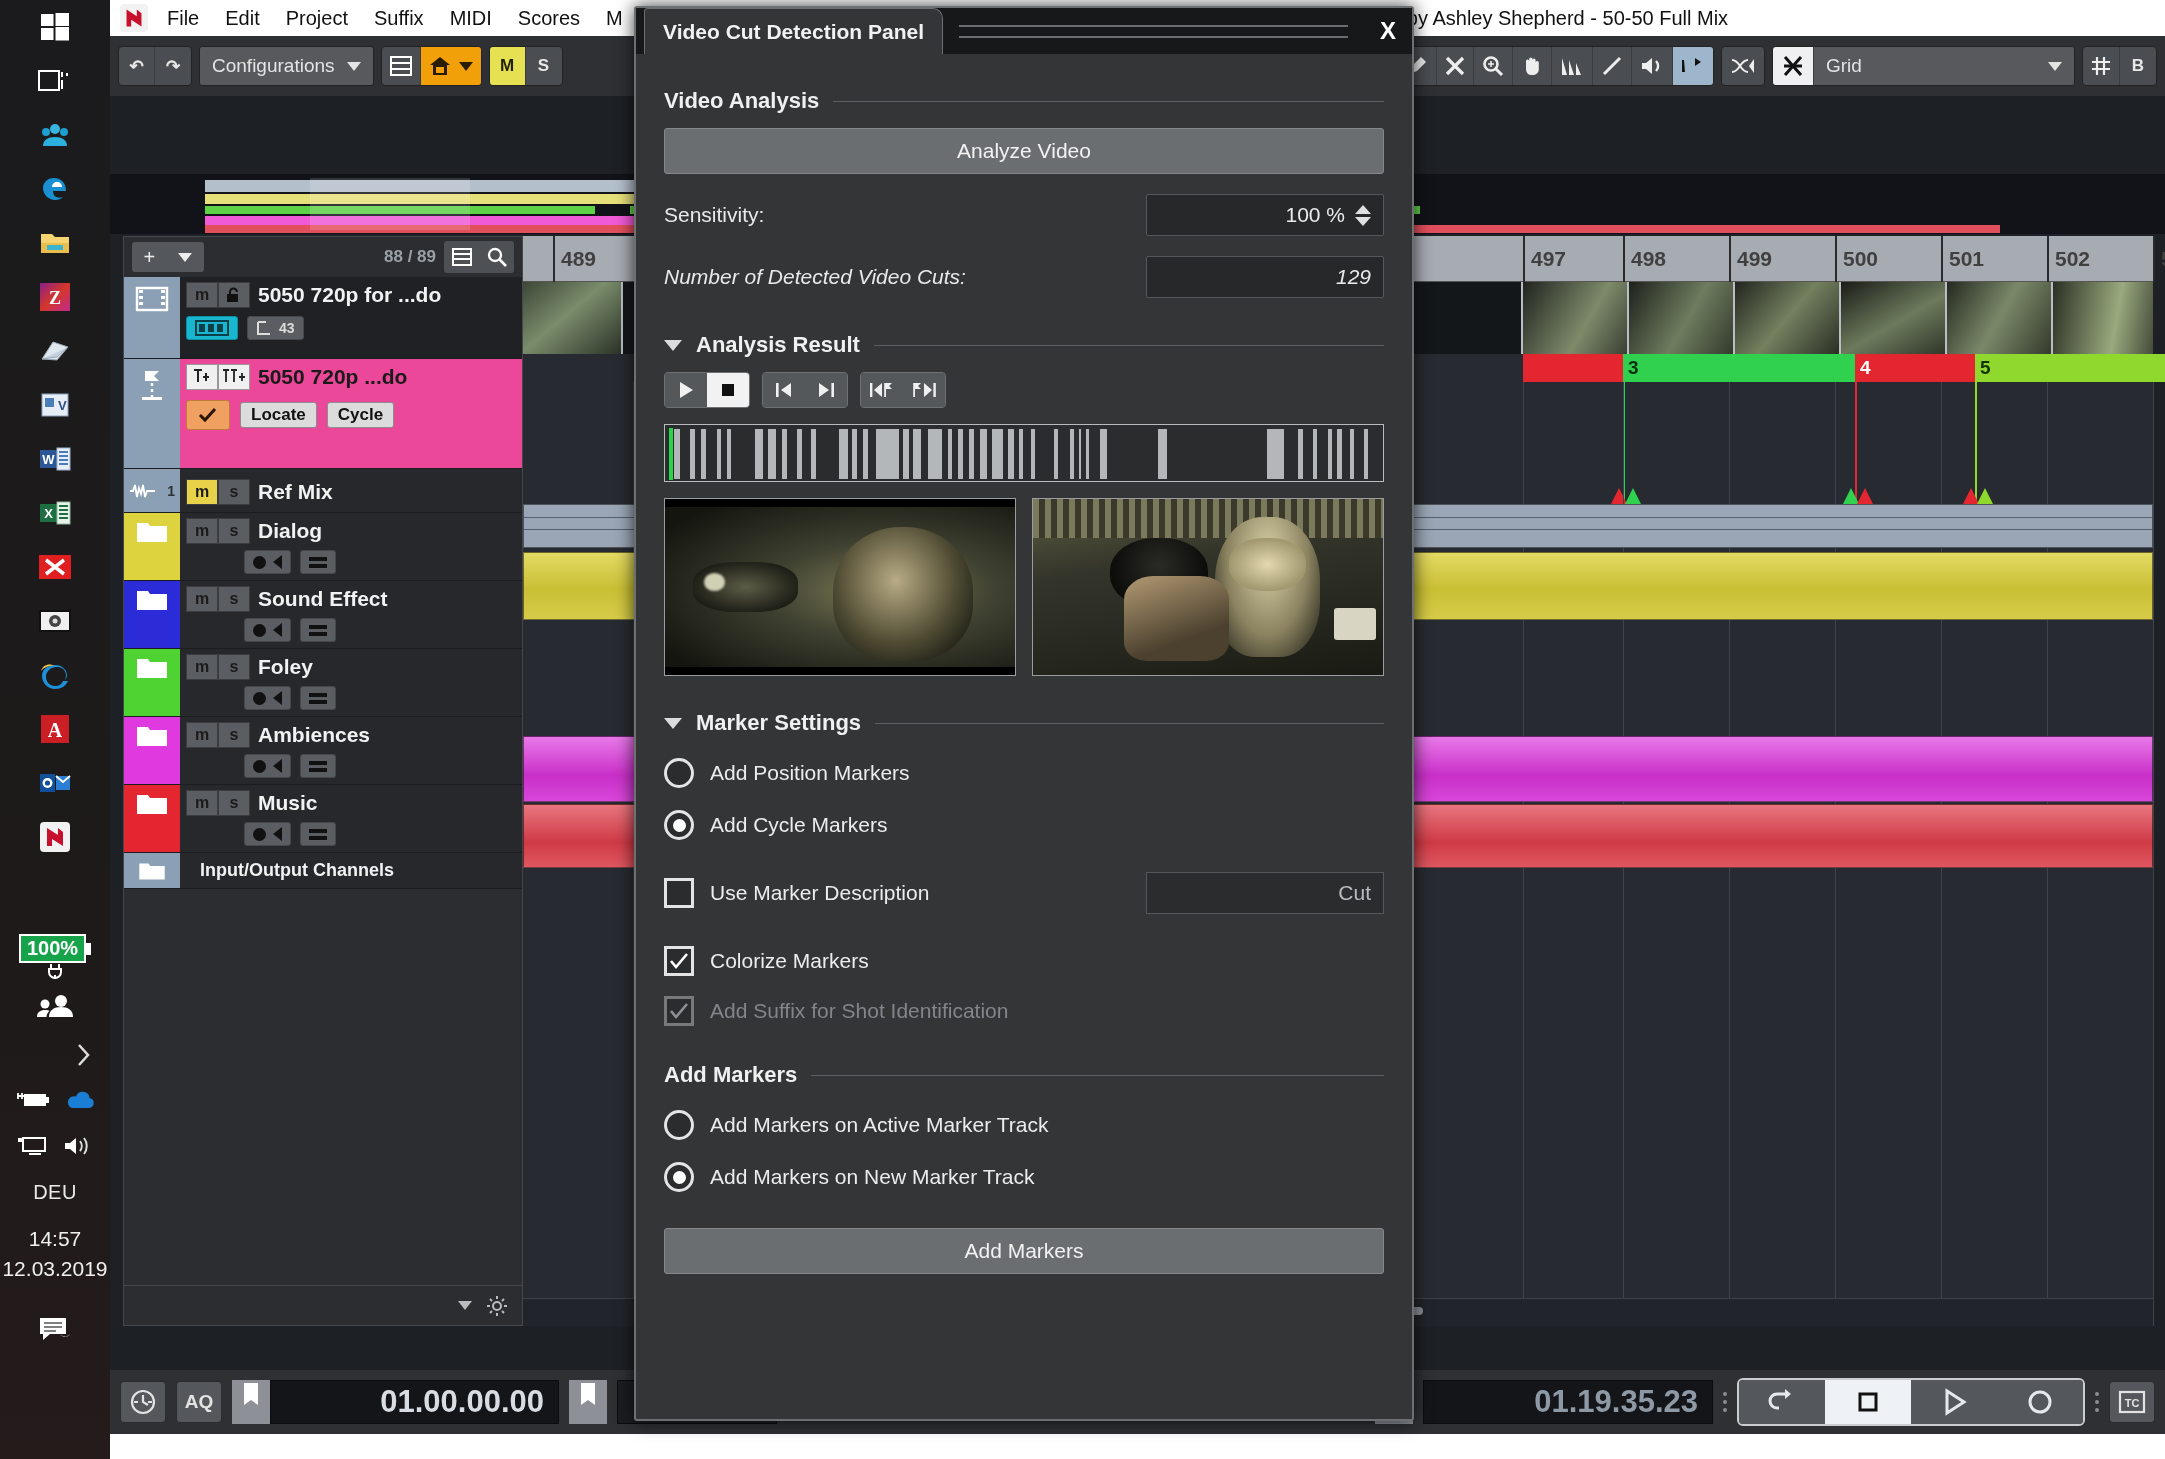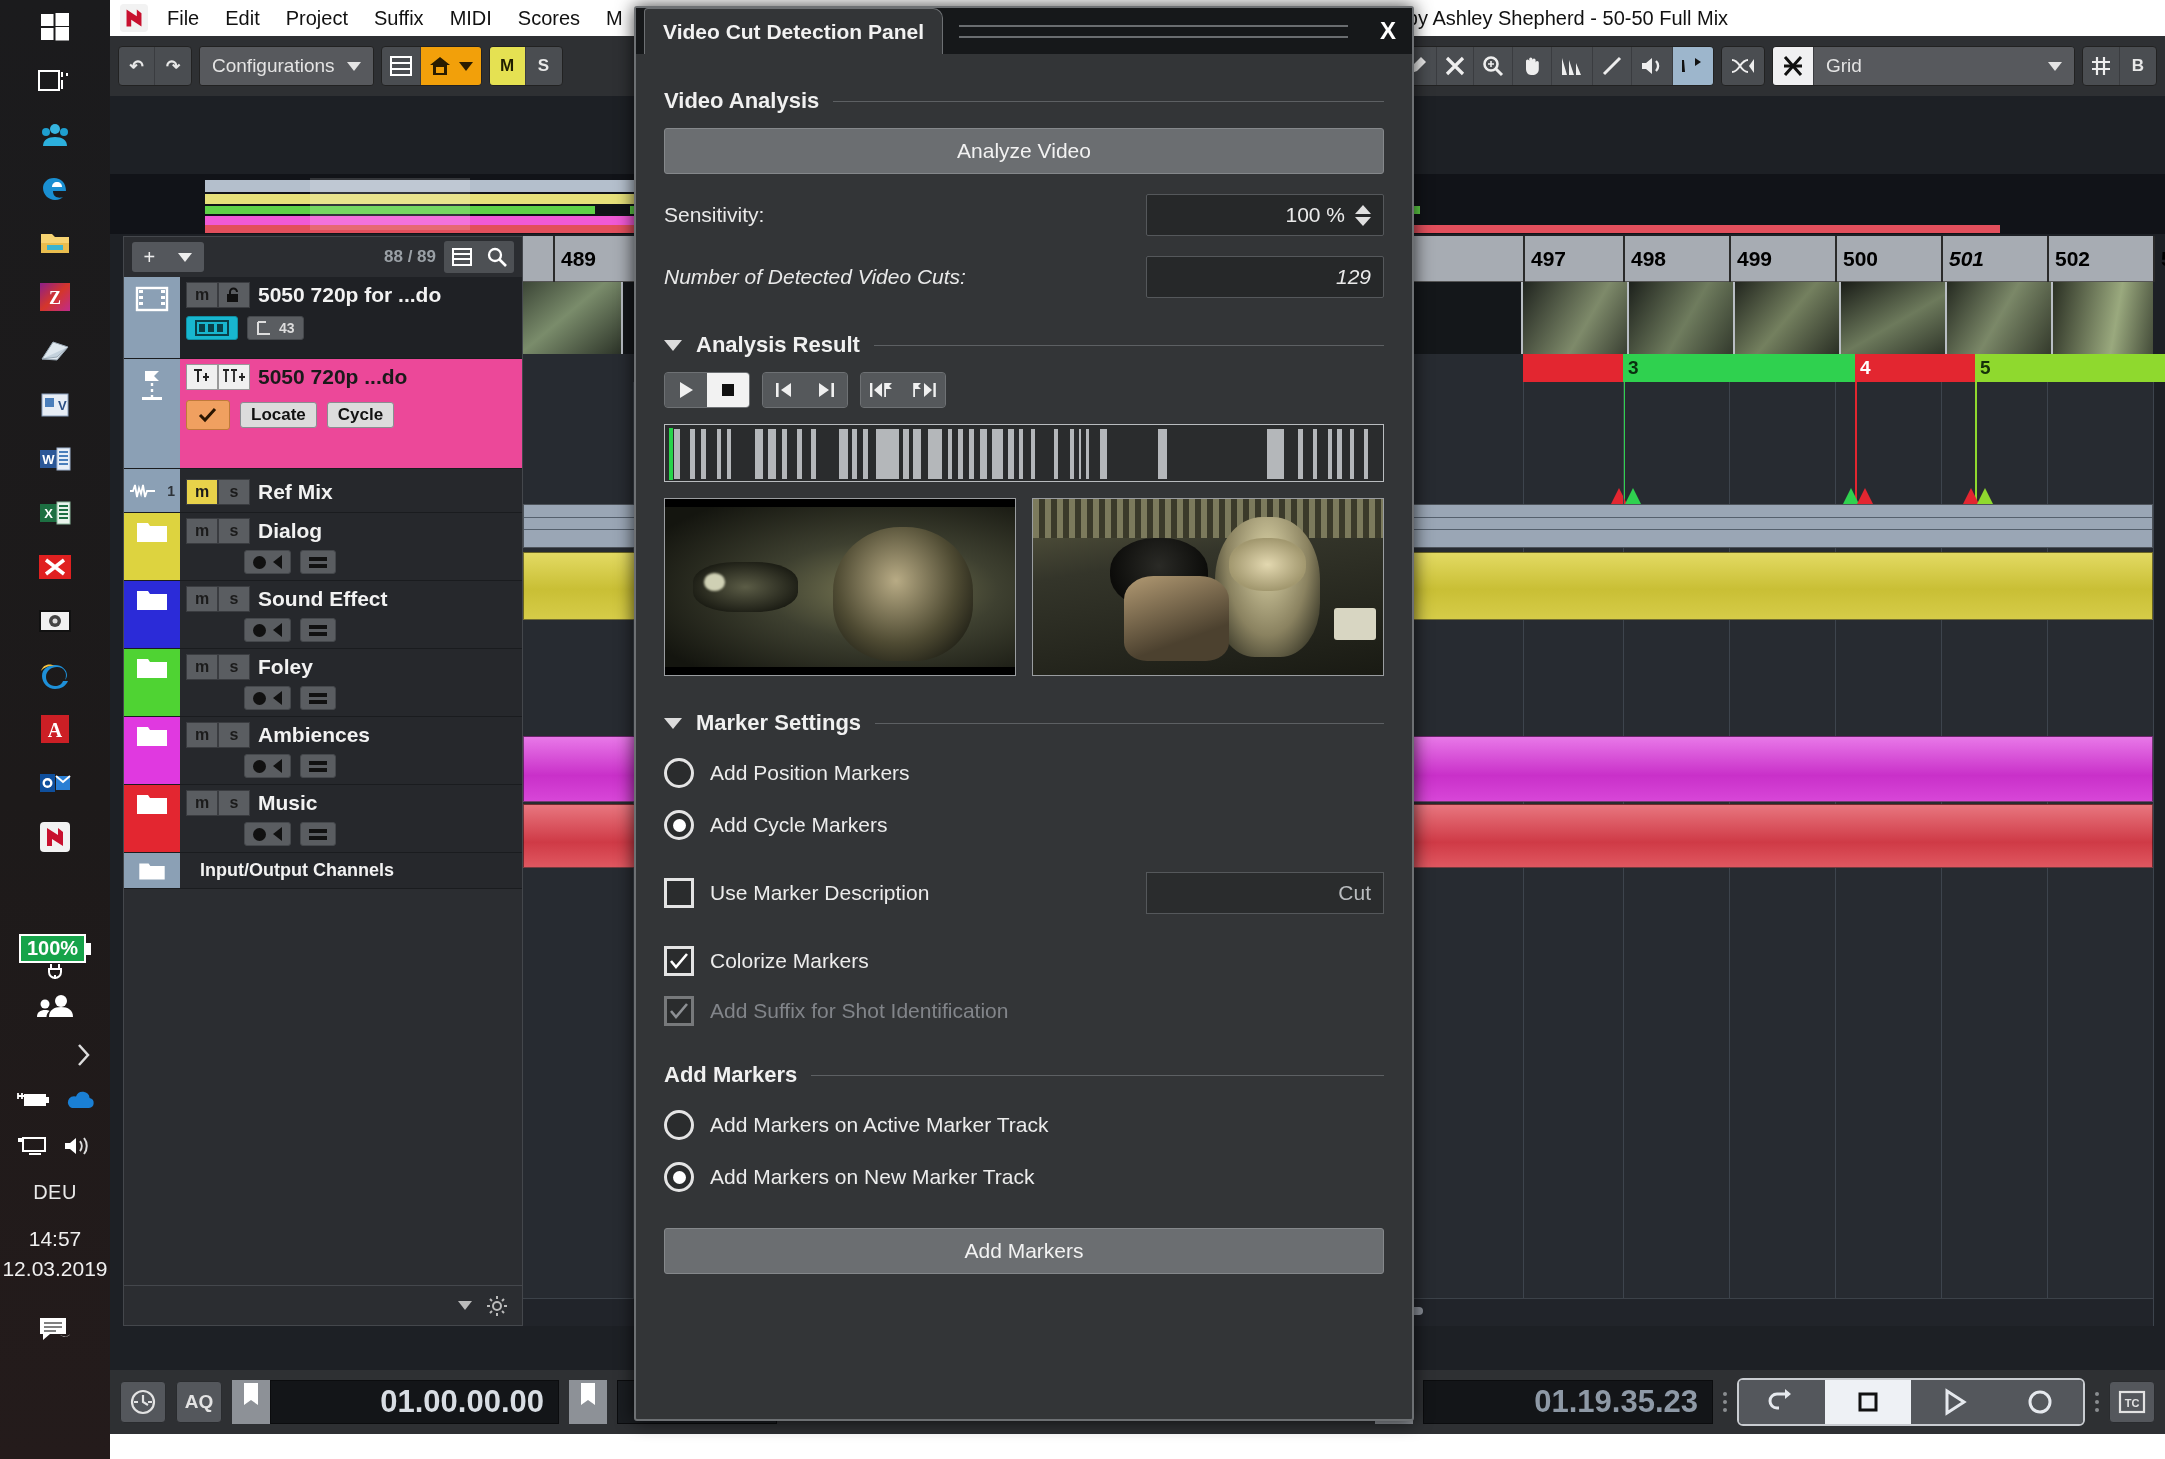--- a/index.html
+++ b/index.html
@@ -91,21 +91,21 @@
   .ricon { height: 24px; background: #5a5d61; border-radius: 3px; display: flex; align-items: center; justify-content: center; gap: 7px; padding: 0 8px; border:1px solid #45484c;}
   .dot { width: 13px; height: 13px; background: #111; border-radius: 50%; }
   .tri-l { width:0;height:0;border-top:7px solid transparent;border-bottom:7px solid transparent;border-right:9px solid #111; }
   .eq { display:flex; flex-direction:column; gap:3px; }
   .eq i { display:block; width:18px;height:4px;background:#111; }
   .minibtn { border: 1px solid #8a8d91; background: #dcdcdc; color: #111; font-size: 17px; padding: 2px 10px; border-radius: 3px; font-weight: bold;}
 
   
   #events { position: absolute; left: 413px; top: 140px; width: 1630px; height: 1090px; background: #272b31; }
   .ruler { position: absolute; left: 0; top: 0; height: 46px; width: 100%; background: #a7acb3; border-bottom: 1px solid #555; }
-  .ruler .tick { position: absolute; top: 0; height: 46px; border-left: 2px solid #2a2a2a; font-size: 21px; font-weight: bold; color: #000000; padding-left: 6px; line-height: 46px; }
+  .ruler .tick { position: absolute; top: 0; height: 46px; border-left: 2px solid #2a2a2a; font-size: 21px; font-weight: bold; color: #404040; padding-left: 6px; line-height: 46px; }
   .thumbs { position: absolute; left: 0; top: 46px; height: 72px; width: 100%; background: #6f7a66; overflow: hidden; display: flex; }
   .thumb { height: 72px; flex: 0 0 auto; border-right: 2px solid #b9bec4; }
   .markerlane { position: absolute; left: 0; top: 118px; height: 28px; width: 100%; }
   .mk { position: absolute; top: 0; height: 28px; font-size: 19px; font-weight: bold; color: #fff; padding-left: 5px; line-height: 28px; }
   .gridline { position: absolute; top: 146px; bottom: 0; border-left: 1px solid #3d444d; }
   .clip { position: absolute; border: 1px solid rgba(0,0,0,.5); }
 
   
   #transport {
     position: absolute; left: 110px; top: 1370px; width: 2055px; height: 64px;
@@ -811,21 +811,21 @@
       </div>
     </div>
 
     <div id="events">
       <div class="ruler">
         <div class="tick" style="left:30px;">489</div>
         <div class="tick" style="left:1000px;">497</div>
         <div class="tick" style="left:1100px;">498</div>
         <div class="tick" style="left:1206px;">499</div>
         <div class="tick" style="left:1312px;">500</div>
-        <div class="tick" style="left:1418px;font-style:italic;">501</div>
+        <div class="tick" style="left:1418px;">501</div>
         <div class="tick" style="left:1524px;">502</div>
         <div class="tick" style="left:1630px;">503</div>
       </div>
 
       <div class="thumbs">
         <div class="thumb" style="width:100px;background:linear-gradient(140deg,#3c4637,#7a8c6b 45%,#2c3328);"></div>
         <div class="thumb" style="width:900px;background:#14171a;"></div>
         <div class="thumb" style="width:106px;background:linear-gradient(120deg,#20241f,#7e8a6a 60%,#3a4033);"></div>
         <div class="thumb" style="width:106px;background:linear-gradient(120deg,#1d211c,#6f7c5e 55%,#333a2d);"></div>
         <div class="thumb" style="width:106px;background:linear-gradient(130deg,#22261f,#74805f 50%,#2a2f25);"></div>

